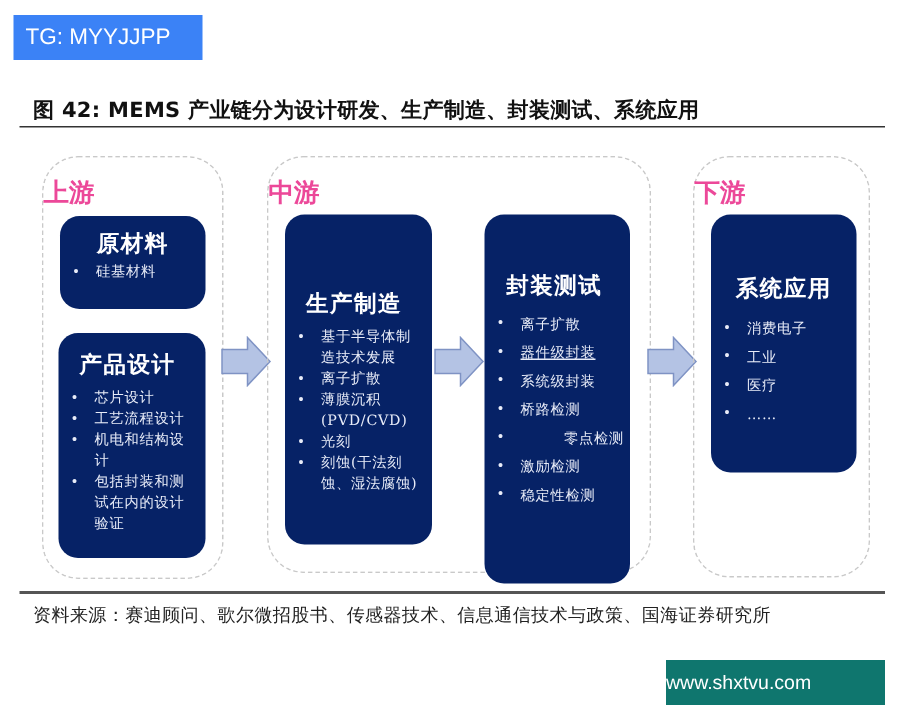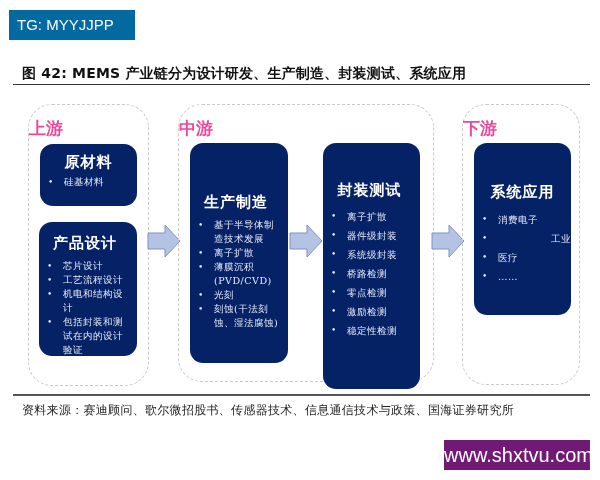--- a/index.html
+++ b/index.html
@@ -1,57 +1,57 @@
 <!DOCTYPE html>
 <html><head>
 <meta charset="utf-8">
 <style>
   html, body { margin:0; padding:0; }
   body { width:600px; height:480px; background:#ffffff; position:relative; overflow:hidden;
          font-family:"DejaVu Serif","Liberation Serif",serif; color:#111; }
   .abs { position:absolute; }
-  .wm-top { left:9px; top:10px; width:126px; height:30px; background:#0369a1; color:#fff;
+  .wm-top { left:9px; top:10px; width:126px; height:30px; background:#3b82f6; color:#fff;
             font-family:"Liberation Sans","DejaVu Sans",sans-serif; font-size:15px; line-height:30px;
             padding-left:8px; box-sizing:border-box; }
   .title { left:22px; top:65px; font-family:"DejaVu Sans","Liberation Sans",sans-serif; font-size:14px;
            font-weight:bold; color:#111; white-space:nowrap; letter-spacing:0.2px; }
   .rule-top { left:13px; top:84px; width:577px; height:1px; background:#333; }
   .rule-bot { left:13px; top:394px; width:577px; height:2px; background:#555; }
   .stage { border:1px dashed #c9c9c9; border-radius:24px; box-sizing:border-box; }
   .stage-label { position:absolute; left:0; right:0; top:12px; text-align:left; font-size:17px;
                  font-weight:bold; color:#ec4899; }
   .card { background:#062266; border-radius:13px; color:#e8ecf8; box-sizing:border-box; }
   .card-title { text-align:center; font-size:15px; font-weight:bold; color:#ffffff; letter-spacing:1px; }
   .card ul { list-style:none; margin:0; padding:0; }
   .card li { position:relative; padding-left:24px; font-size:9.5px; line-height:14px; letter-spacing:0.5px; }
   .card li::before { content:"•"; position:absolute; left:8px; top:0; font-size:9px; }
   .arrow { width:34px; height:34px; }
   .source { left:22px; top:402px; font-size:12px; color:#222; white-space:nowrap; letter-spacing:0.3px; }
-  .wm-bot { left:444px; top:440px; width:146px; height:30px; background:#701a75; color:#fff;
-            font-family:"Liberation Sans","DejaVu Sans",sans-serif; font-size:20px; line-height:30px;
+  .wm-bot { left:444px; top:440px; width:146px; height:30px; background:#0f766e; color:#fff;
+            font-family:"Liberation Sans","DejaVu Sans",sans-serif; font-size:13px; line-height:30px;
             text-align:left; }
 </style>
 </head>
 <body>
 
 <div class="abs wm-top">TG: MYYJJPP</div>
 
 <div class="abs title">图 42:  MEMS 产业链分为设计研发、生产制造、封装测试、系统应用</div>
 <div class="abs rule-top"></div>
 
 <div class="abs stage" style="left:28px;top:104px;width:121px;height:282px;">
   <div class="stage-label">上游</div>
 </div>
 <div class="abs card" style="left:40px;top:144px;width:97px;height:62px;padding-top:9px;">
   <div class="card-title" style="margin-bottom:4px;">原材料</div>
   <ul>
     <li style="line-height:12px;">硅基材料</li>
   </ul>
 </div>
-<div class="abs card" style="left:39px;top:222px;width:98px;height:134px;padding-top:12px;padding-right:6px;">
+<div class="abs card" style="left:39px;top:222px;width:98px;height:150px;padding-top:12px;padding-right:6px;">
   <div class="card-title" style="margin-bottom:6px;">产品设计</div>
   <ul>
     <li>芯片设计</li>
     <li>工艺流程设计</li>
     <li>机电和结构设计</li>
     <li>包括封装和测试在内的设计验证</li>
   </ul>
 </div>
 
 <svg class="abs arrow" style="left:147px;top:224px;" viewBox="0 0 34 34">
@@ -73,41 +73,41 @@
 </div>
 
 <svg class="abs arrow" style="left:289px;top:224px;" viewBox="0 0 34 34">
   <polygon points="1,9 18,9 18,1 33,17 18,33 18,25 1,25" fill="#b4c3e4" stroke="#7f93c4" stroke-width="1"></polygon>
 </svg>
 
 <div class="abs card" style="left:323px;top:143px;width:97px;height:246px;padding-top:38px;padding-right:4px;">
   <div class="card-title" style="margin-bottom:7px;">封装测试</div>
   <ul>
     <li style="line-height:19px;">离子扩散</li>
-    <li style="line-height:19px;">器件级封装</li>
+    <li style="line-height:19px;text-decoration:underline;">器件级封装</li>
     <li style="line-height:19px;">系统级封装</li>
     <li style="line-height:19px;">桥路检测</li>
-    <li style="line-height:19px;">零点检测</li>
+    <li style="line-height:19px;text-align:right;">零点检测</li>
     <li style="line-height:19px;">激励检测</li>
     <li style="line-height:19px;">稳定性检测</li>
   </ul>
 </div>
 
 <svg class="abs arrow" style="left:431px;top:224px;" viewBox="0 0 34 34">
   <polygon points="1,9 18,9 18,1 33,17 18,33 18,25 1,25" fill="#b4c3e4" stroke="#7f93c4" stroke-width="1"></polygon>
 </svg>
 
 <div class="abs stage" style="left:462px;top:104px;width:118px;height:281px;">
   <div class="stage-label">下游</div>
 </div>
 <div class="abs card" style="left:474px;top:143px;width:97px;height:172px;padding-top:40px;">
   <div class="card-title" style="margin-bottom:8px;">系统应用</div>
   <ul>
     <li style="line-height:19px;">消费电子</li>
-    <li style="line-height:19px;text-align:right;">工业</li>
+    <li style="line-height:19px;">工业</li>
     <li style="line-height:19px;">医疗</li>
     <li style="line-height:19px;">……</li>
   </ul>
 </div>
 
 <div class="abs rule-bot"></div>
 <div class="abs source">资料来源：赛迪顾问、歌尔微招股书、传感器技术、信息通信技术与政策、国海证券研究所</div>
 
 <div class="abs wm-bot">www.shxtvu.com</div>
 

